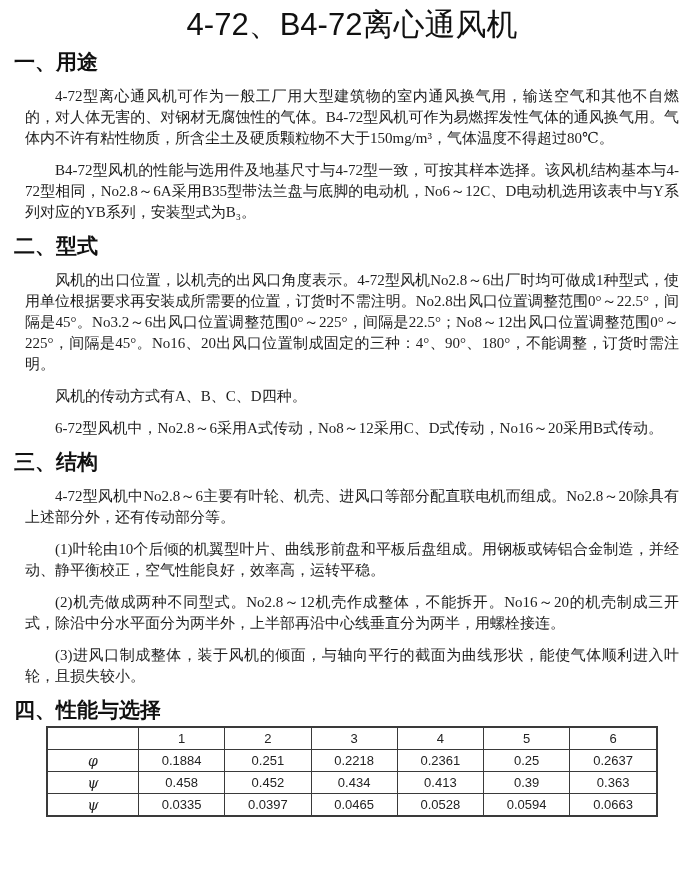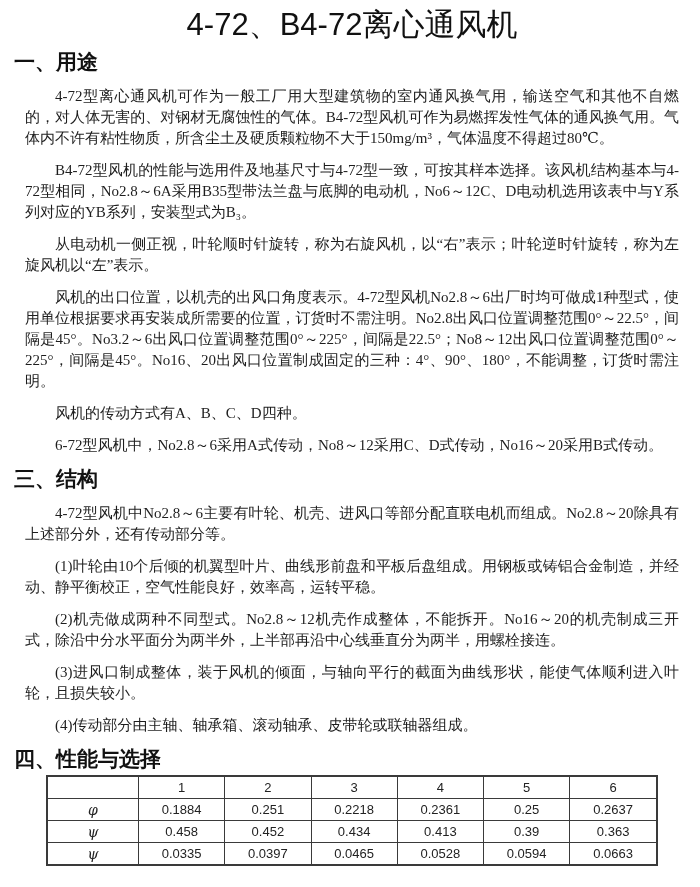--- a/index.html
+++ b/index.html
@@ -74,33 +74,32 @@
 
   <h1 class="doc-title">4-72、B4-72离心通风机</h1>
 
   <div class="section">
     <h2 class="section-heading">一、用途</h2>
     <p class="para">4-72型离心通风机可作为一般工厂用大型建筑物的室内通风换气用，输送空气和其他不自燃的，对人体无害的、对钢材无腐蚀性的气体。B4-72型风机可作为易燃挥发性气体的通风换气用。气体内不许有粘性物质，所含尘土及硬质颗粒物不大于150mg/m³，气体温度不得超过80℃。</p>
     <p class="para">B4-72型风机的性能与选用件及地基尺寸与4-72型一致，可按其样本选择。该风机结构基本与4-72型相同，No2.8～6A采用B35型带法兰盘与底脚的电动机，No6～12C、D电动机选用该表中与Y系列对应的YB系列，安装型式为B₃。</p>
   </div>
 
   <div class="section">
-    <p class="para">从电动机一侧正视，叶轮顺时针旋转，称为右旋风机，以“右”表示；叶轮逆时针旋转，称为左旋风机以“左”表示。</p>
+    <h2 class="section-heading">二、型式</h2>
     <p class="para">风机的出口位置，以机壳的出风口角度表示。4-72型风机No2.8～6出厂时均可做成1种型式，使用单位根据要求再安装成所需要的位置，订货时不需注明。No2.8出风口位置调整范围0°～22.5°，间隔是45°。No3.2～6出风口位置调整范围0°～225°，间隔是22.5°；No8～12出风口位置调整范围0°～225°，间隔是45°。No16、20出风口位置制成固定的三种：4°、90°、180°，不能调整，订货时需注明。</p>
     <p class="para">风机的传动方式有A、B、C、D四种。</p>
     <p class="para">6-72型风机中，No2.8～6采用A式传动，No8～12采用C、D式传动，No16～20采用B式传动。</p>
   </div>
 
   <div class="section">
     <h2 class="section-heading">三、结构</h2>
     <p class="para">4-72型风机中No2.8～6主要有叶轮、机壳、进风口等部分配直联电机而组成。No2.8～20除具有上述部分外，还有传动部分等。</p>
     <p class="para">(1)叶轮由10个后倾的机翼型叶片、曲线形前盘和平板后盘组成。用钢板或铸铝合金制造，并经动、静平衡校正，空气性能良好，效率高，运转平稳。</p>
     <p class="para">(2)机壳做成两种不同型式。No2.8～12机壳作成整体，不能拆开。No16～20的机壳制成三开式，除沿中分水平面分为两半外，上半部再沿中心线垂直分为两半，用螺栓接连。</p>
     <p class="para">(3)进风口制成整体，装于风机的倾面，与轴向平行的截面为曲线形状，能使气体顺利进入叶轮，且损失较小。</p>
-    <p class="para">(4)传动部分由主轴、轴承箱、滚动轴承、皮带轮或联轴器组成。</p>
   </div>
 
   <div class="section">
     <h2 class="section-heading">四、性能与选择</h2>
   </div>
 
 
   <table class="perf-table">
     <thead>
       <tr>

